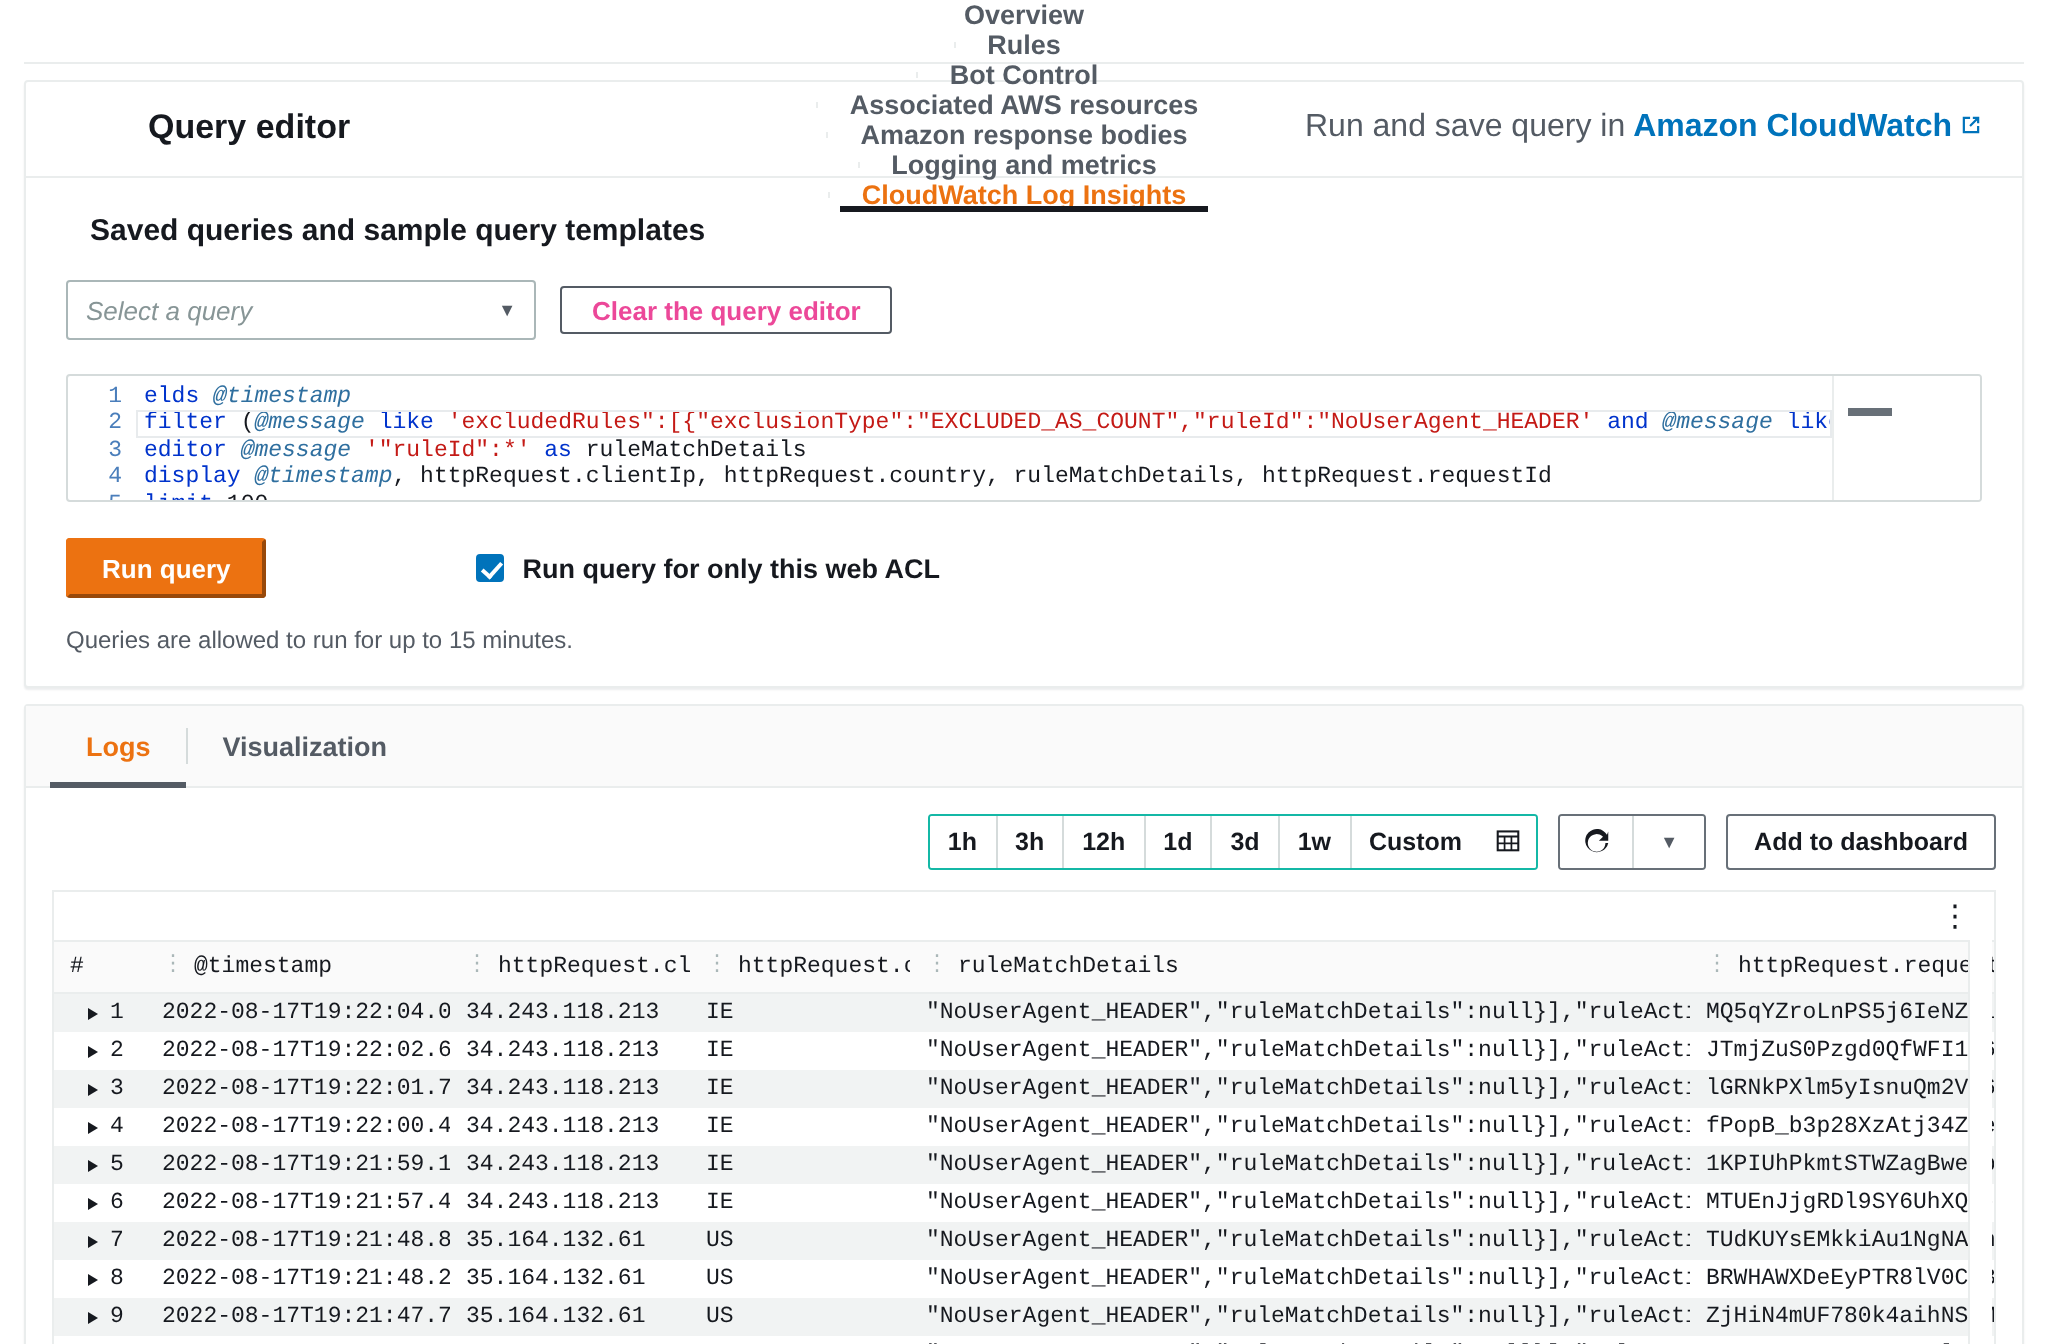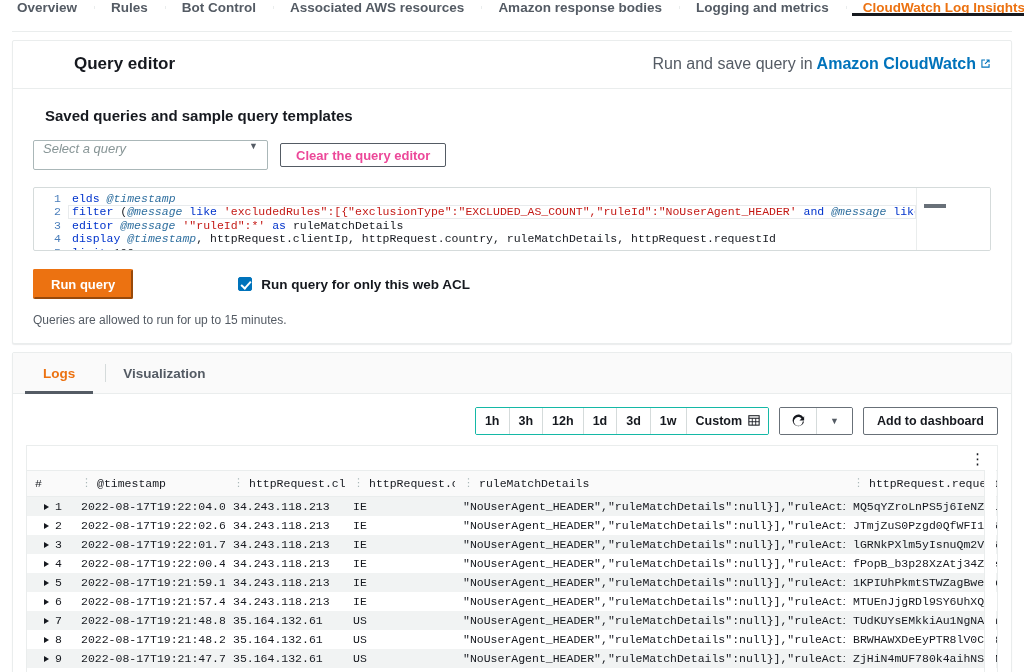--- a/index.html
+++ b/index.html
@@ -11,22 +11,23 @@
     font-size: 13px;
     color: #16191f;
     overflow: hidden;
   }
 
   
   .tabbar {
     position: relative;
     height: 32px;
     display: flex;
-    align-items: flex-start;
-    background: #ffffff;
+    align-items: center;
+    background: #ffffff;
+    flex-direction: column;
   }
   .tabbar::after {
     content: "";
     position: absolute;
     left: 12px; right: 12px; bottom: 0;
     height: 1px;
     background: #eaeded;
   }
   .tab {
     display: flex;
@@ -102,20 +103,21 @@
 
   
   .form-row { display: flex; align-items: center; gap: 12px; }
   .select-box {
     width: 235px;
     height: 30px;
     border: 1px solid #aab7b8;
     border-radius: 2px;
     background: #ffffff;
     display: flex;
+    align-items: center;
     justify-content: space-between;
     padding: 0 9px;
     cursor: pointer;
   }
   .select-placeholder {
     font-style: italic;
     color: #879596;
     font-size: 13px;
   }
   .caret { font-size: 9px; color: #545b64; }
@@ -246,21 +248,20 @@
   .cb-label { font-size: 13.5px; font-weight: bold; color: #16191f; }
 
   
   .results-tabs {
     display: flex;
     align-items: stretch;
     height: 41px;
     border-bottom: 1px solid #eaeded;
     padding-left: 12px;
     background: #fafafa;
-    gap: 12px;
   }
   .rtab {
     display: flex;
     align-items: center;
     padding: 0 18px;
     font-size: 13.5px;
     font-weight: bold;
     color: #545b64;
     position: relative;
     cursor: pointer;
@@ -300,21 +301,21 @@
     align-items: center;
     padding: 0 9px;
     font-size: 12.5px;
     font-weight: bold;
     color: #16191f;
     background: #ffffff;
     cursor: pointer;
     white-space: nowrap;
   }
   .seg-item + .seg-item { border-left: 1px solid #d5dbdb; }
-  .seg-item.custom { gap: 6px; padding-right: 8px; }
+  .seg-item.custom { gap: 17px; padding-right: 8px; }
   .icon-btn-group {
     display: flex;
     border: 1px solid #687078;
     border-radius: 2px;
     height: 28px;
     overflow: hidden;
   }
   .icon-btn {
     display: flex;
     align-items: center;

